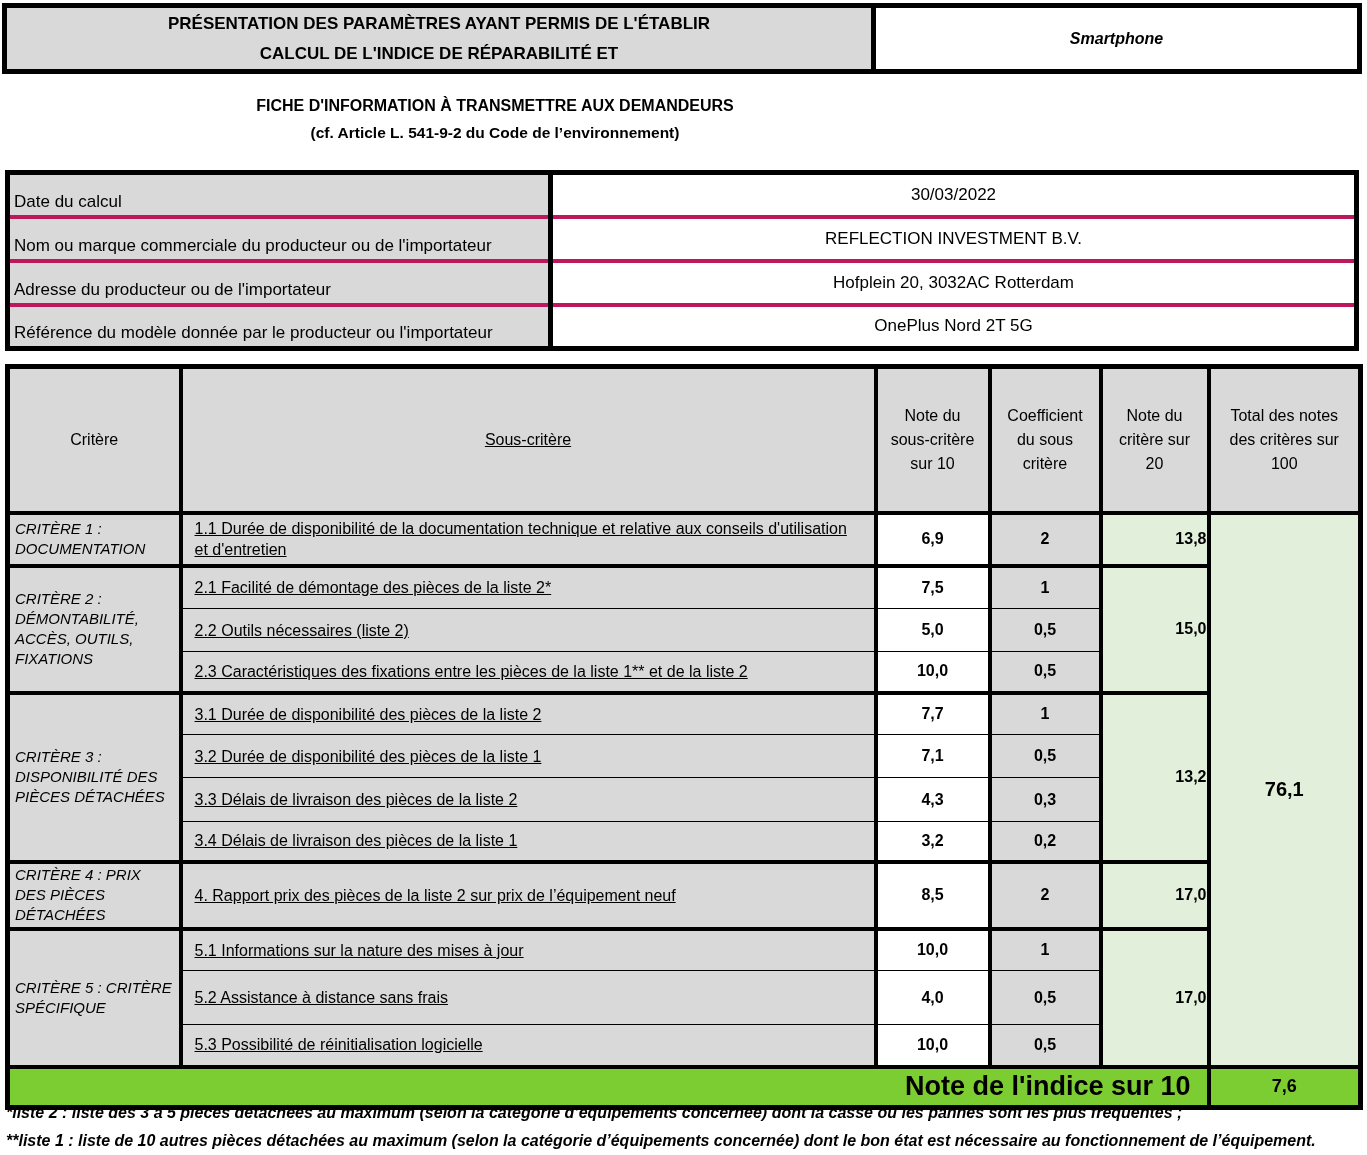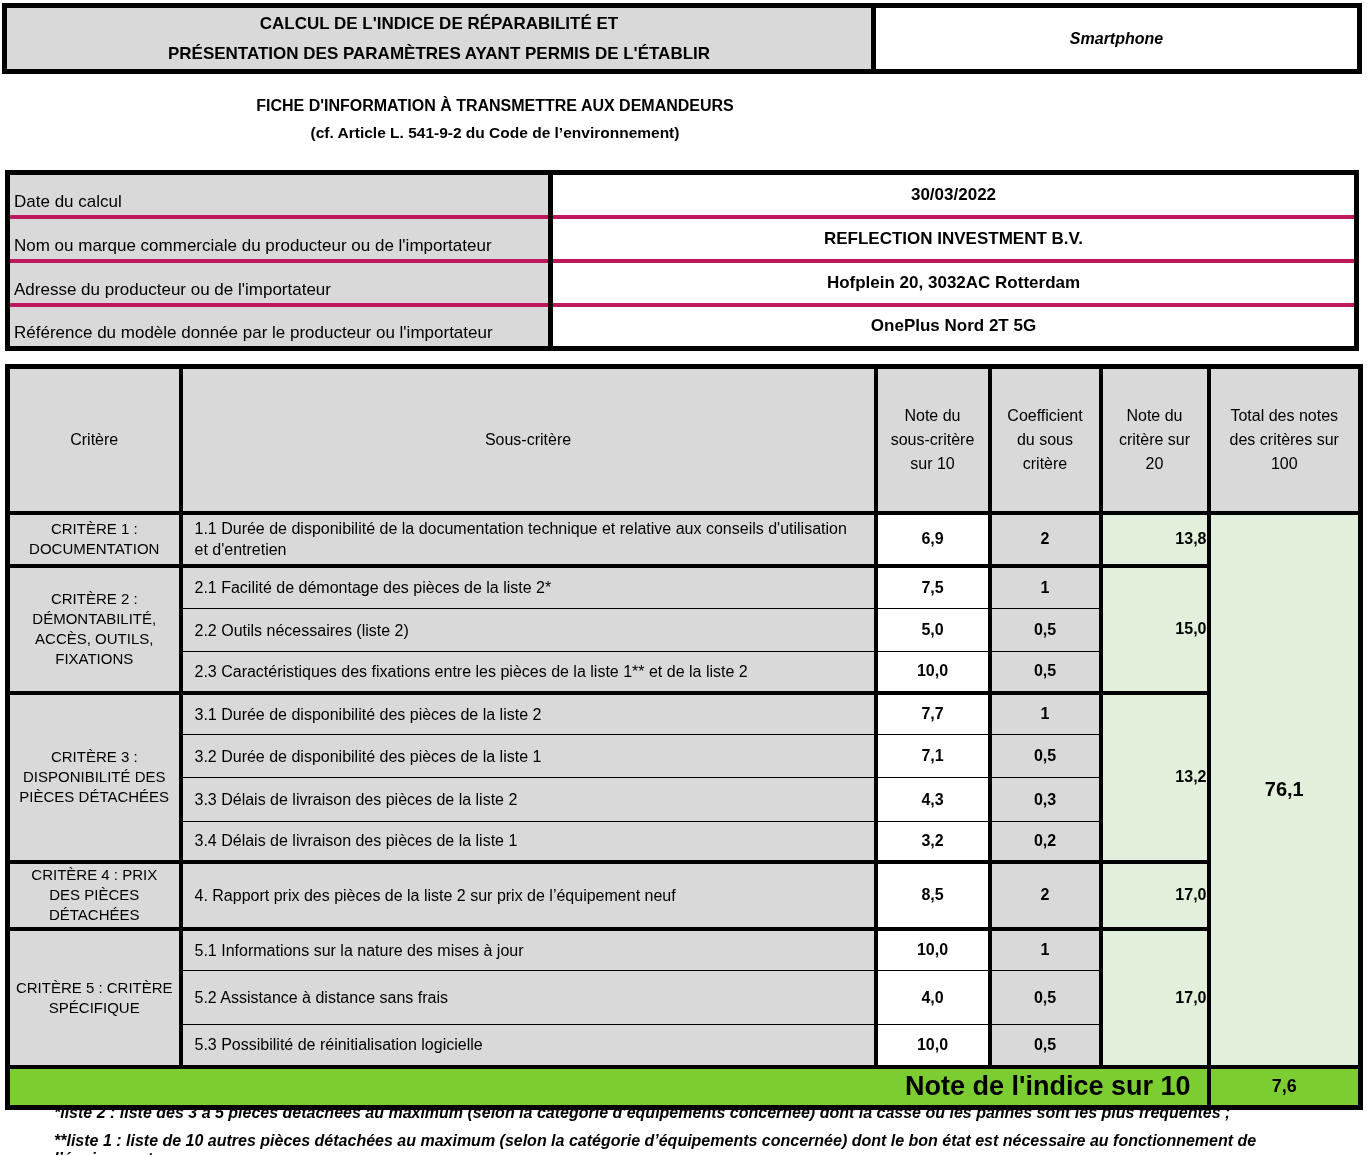--- a/index.html
+++ b/index.html
@@ -20,60 +20,60 @@
   .subtitle { position:absolute; top:97px; left:0; width:990px; text-align:center; font-weight:bold; }
   .subtitle .l1 { font-size:16px; }
   .subtitle .l2 { font-size:15.5px; margin-top:9px; }
 
   
   .info-table { position:absolute; top:170px; left:5px; width:1354px;
                 border-collapse:collapse; table-layout:fixed; border:5px solid #000; }
   .info-table td { border-top:2px solid #000; border-bottom:4px solid #be185d; height:44px; }
   .i-lbl { width:543px; background:#d9d9d9; border-right:5px solid #000;
            vertical-align:bottom; font-size:17px; padding:2px 2px 3px 4px; }
-  .i-val { background:#fff; text-align:center; vertical-align:middle; font-weight:bold; font-size:17px; }
+  .i-val { background:#fff; text-align:center; vertical-align:middle; font-weight:normal; font-size:17px; }
 
   
   .main-table { position:absolute; top:364px; left:5px; width:1354px;
                 border-collapse:collapse; table-layout:fixed; border:5px solid #000; }
   .main-table th, .main-table td { border:1.5px solid #000; vertical-align:middle; }
   .main-table .gt { border-top:4px solid #000; }          
   .cL1 { border-right:4px solid #000 !important; }
-  .cL2 { border-right:4px solid #000 !important; }
+  .cL2 { border-right:4px solid #000 !important;text-decoration:underline; }
   .cL3 { border-right:4px solid #000 !important; }
   .cL4 { border-right:4px solid #000 !important; }
   .cL5 { border-right:4px solid #000 !important; }
 
   .main-table th { background:#d9d9d9; font-weight:normal; font-size:16px; text-align:center;
                    line-height:24px; padding:0 8px; }
-  .c-crit { background:#d9d9d9; text-align:center; font-size:15px; line-height:20px; padding:1px 5px; }
+  .c-crit { background:#d9d9d9; text-align:left; font-size:15px; line-height:20px; padding:1px 5px;font-style:italic; }
   .c-sub  { background:#d9d9d9; text-align:left; font-size:16px; line-height:21px; padding:1px 12px; }
   .c-score{ background:#ffffff; text-align:center; font-weight:bold; font-size:16px; }
   .c-coef { background:#d9d9d9; text-align:center; font-weight:bold; font-size:16px; }
   .c-note { background:#e2efda; text-align:right; font-weight:bold; font-size:16px; }
   .c-total{ background:#e2efda; text-align:center; font-weight:bold; font-size:20px;margin-top:32px; }
 
   .idx-label { background:#7ccd31; text-align:right; font-weight:bold; font-size:27px;
                padding-right:16px; }
   .idx-value { background:#7ccd31; text-align:center; font-weight:bold; font-size:18px; }
 
   
   .footnotes { position:absolute; top:1104px; left:6px; width:1356px;
                font-style:italic; font-weight:bold; font-size:16px; }
-  .footnotes .fn { margin-bottom:10px;margin-left:48px; }
+  .footnotes .fn { margin-bottom:10px; }
 </style>
 </head>
 <body>
 
 <div class="page">
 
   <div class="header-box">
     <div class="header-title">
+      <div>PRÉSENTATION DES PARAMÈTRES AYANT PERMIS DE L'ÉTABLIR</div>
       <div>CALCUL DE L'INDICE DE RÉPARABILITÉ ET</div>
-      <div>PRÉSENTATION DES PARAMÈTRES AYANT PERMIS DE L'ÉTABLIR</div>
     </div>
     <div class="header-cat">
       <span>Smartphone</span>
     </div>
   </div>
 
   <div class="subtitle">
     <div class="l1">FICHE D'INFORMATION À TRANSMETTRE AUX DEMANDEURS</div>
     <div class="l2">(cf. Article L. 541-9-2 du Code de l’environnement)</div>
   </div>

